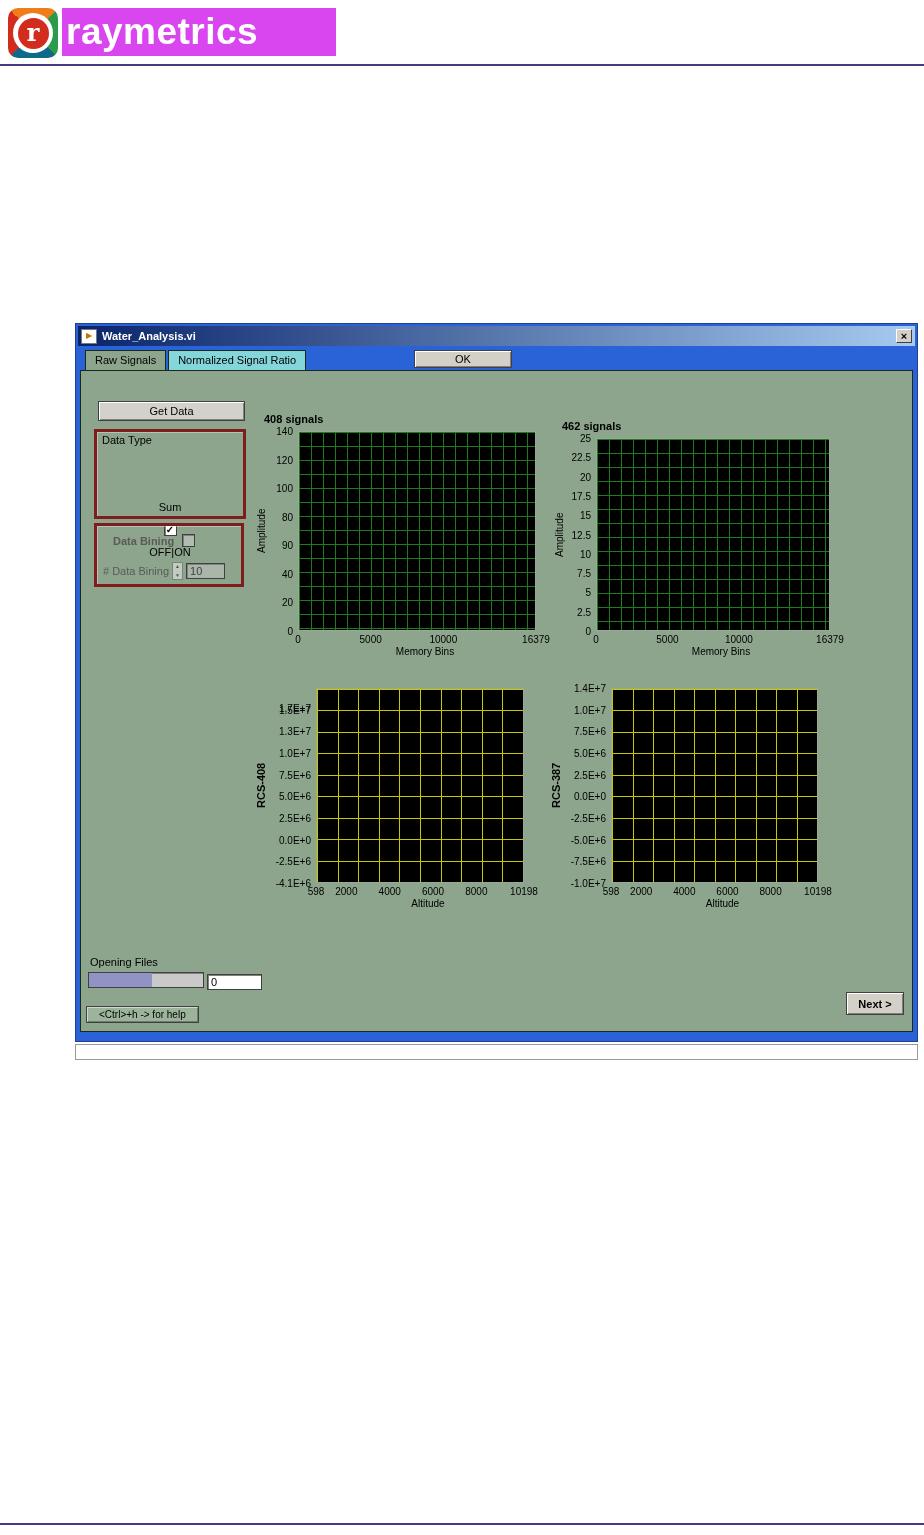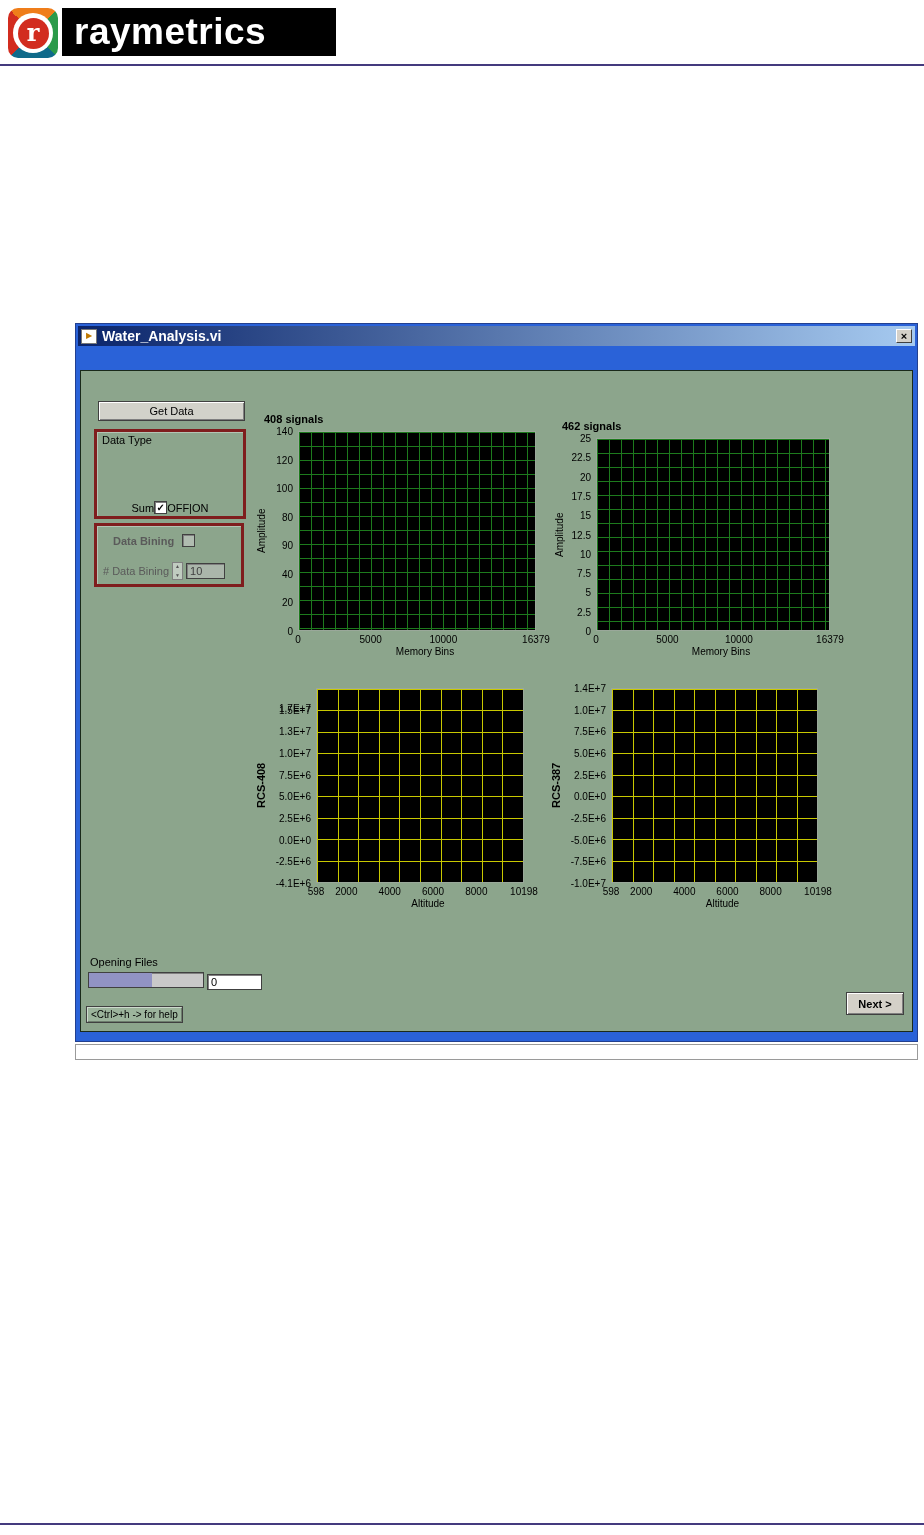--- a/index.html
+++ b/index.html
@@ -6,34 +6,34 @@
   body{font-family:"Liberation Sans",sans-serif;background:#fff;}
   #page{position:relative;width:924px;height:1535px;background:#fff;overflow:hidden;}
 
   
   #logo{position:absolute;left:8px;top:8px;width:50px;height:50px;border-radius:10px;
         background:conic-gradient(from -45deg,#ef7d1a 0 25%,#2b9a4a 25% 50%,#0f6a8a 50% 75%,#d22c1f 75% 100%);
         display:flex;align-items:center;justify-content:center;}
   #logo .ring{width:40px;height:40px;border-radius:50%;background:#fff;display:flex;align-items:center;justify-content:center;}
   #logo .core{width:31px;height:31px;border-radius:50%;background:#d22c1f;color:#fff;font-weight:bold;
         font-size:24px;line-height:29px;text-align:center;font-family:"DejaVu Serif",serif;}
-  #banner{position:absolute;left:62px;top:8px;width:274px;height:48px;background:#000000;color:#fff;
-        display:flex;align-items:center;padding-left:12px;box-sizing:border-box;}
+  #banner{position:absolute;left:62px;top:8px;width:274px;height:48px;background:#d946ef;color:#fff;
+        display:flex;align-items:center;padding-left:4px;box-sizing:border-box;}
   #banner span{font-size:37px;font-weight:bold;letter-spacing:0.5px;}
   #header-rule{position:absolute;left:0;top:64px;width:924px;height:2px;background:#443a7e;}
   #footer-rule{position:absolute;left:0;top:1523px;width:924px;height:2px;background:#443a7e;}
 
   
   #vi-window{position:absolute;left:75px;top:323px;width:843px;height:719px;
         background:var(--content-blue,#2a62d8);border:1px solid #23408f;box-sizing:border-box;}
   .titlebar{position:absolute;left:2px;top:2px;right:2px;height:20px;
         background:linear-gradient(to right,#0a246a,#a6caf0);display:flex;align-items:center;padding:0 3px;box-sizing:border-box;}
   .vi-icon{width:14px;height:13px;background:#fff;border:1px solid #777;font-size:8px;line-height:12px;
         text-align:center;color:#c07800;flex:0 0 auto;}
-  .title-text{color:#fff;font-weight:bold;font-size:14px;margin-left:5px;white-space:nowrap;}
+  .title-text{color:#fff;font-weight:bold;font-size:11px;margin-left:5px;white-space:nowrap;}
   .close-btn{margin-left:auto;width:16px;height:14px;background:#d4d0c8;border:1px solid;
         border-color:#fff #404040 #404040 #fff;font-size:11px;line-height:10px;font-weight:bold;color:#000;
         padding:0;font-family:inherit;cursor:default;}
 
   .tabrow{position:absolute;left:2px;right:2px;top:22px;height:24px;}
   .tabs{position:absolute;left:7px;bottom:0;display:flex;align-items:flex-end;gap:2px;}
   .tab{height:19px;line-height:19px;padding:0 9px;font-size:11px;color:#000;
         border:1px solid #1a2a1a;border-bottom:none;white-space:nowrap;cursor:default;}
   .tab.active{background:var(--panel-green,#8ca58c);}
   .tab.inactive{background:var(--tab-inactive,#85d6da);}
@@ -52,21 +52,21 @@
   .datatype{left:13px;top:58px;width:152px;height:90px;}
   .group-label{position:absolute;left:5px;top:2px;font-size:11px;color:#000;}
   .listbox{position:absolute;left:7px;top:18px;width:136px;height:46px;background:#fff;
         border:1px solid #404040;box-shadow:inset 1px 1px 0 #808080;box-sizing:border-box;}
   .list-item{height:15px;line-height:15px;font-size:10px;padding:0 13px 0 3px;white-space:nowrap;overflow:hidden;color:#000;}
   .list-item.selected{background:var(--selection-navy,#000080);color:#fff;}
   .scrollbar{position:absolute;right:0;top:0;bottom:0;width:11px;background:#c6c6be;border-left:1px solid #808080;}
   .sb-btn{position:absolute;left:0;width:10px;height:10px;background:#d4d0c8;border:1px solid #808080;
         font-size:6px;text-align:center;line-height:8px;color:#333;box-sizing:border-box;}
   .sb-btn.up{top:0;} .sb-btn.down{bottom:0;}
-  .sum-row{position:absolute;left:0;right:0;top:69px;display:flex;justify-content:center;align-items:center;gap:0;font-size:11px;}
+  .sum-row{position:absolute;left:0;right:0;top:69px;display:flex;justify-content:center;align-items:center;gap:10px;font-size:11px;flex-direction:column;}
   .checkbox{display:inline-block;width:11px;height:11px;background:#fff;border:1px solid #404040;
         box-shadow:inset 1px 1px 0 #808080;font-size:10px;line-height:11px;text-align:center;font-weight:bold;color:#000;box-sizing:content-box;}
   .checkbox.disabled{background:#b0bcb0;}
 
   .binning{left:13px;top:152px;width:150px;height:64px;}
   .bin-row1{position:absolute;left:16px;top:8px;display:flex;gap:8px;align-items:center;
         font-size:11px;color:#5a5a5a;font-weight:bold;}
   .bin-row2{position:absolute;left:6px;top:36px;display:flex;gap:3px;align-items:center;font-size:11px;color:#5a5a5a;}
   .spinner{display:inline-flex;flex-direction:column;width:9px;height:16px;background:#c0ccc0;
         border:1px solid #808080;font-size:5px;line-height:7px;text-align:center;color:#555;justify-content:space-between;}
@@ -96,21 +96,21 @@
 
   
   .footer-label{position:absolute;left:9px;top:585px;font-size:11px;color:#000;}
   .progress{position:absolute;left:7px;top:601px;width:114px;height:14px;background:#c9c9c9;
         border:1px solid #404040;box-shadow:inset 1px 1px 0 #808080;box-sizing:content-box;}
   .progress .fill{height:100%;background:#9193c4;width:0;}
   .count-box{position:absolute;left:126px;top:603px;width:50px;height:14px;background:#fff;border:1px solid #404040;
         box-shadow:inset 1px 1px 0 #808080;font-size:11px;line-height:14px;padding-left:3px;color:#000;}
   .help-btn{position:absolute;left:5px;top:635px;height:17px;font-size:10px;background:#9cb49c;
         border:1px solid #404040;box-shadow:inset 1px 1px 0 rgba(255,255,255,.5),inset -1px -1px 0 rgba(0,0,0,.3);
-        padding:0 4px;font-family:inherit;cursor:default;}
+        padding:0 12px;font-family:inherit;cursor:default;}
   .next-btn{position:absolute;left:765px;top:621px;width:58px;height:23px;background:#d4d0c8;
         border:1px solid #404040;box-shadow:inset 1px 1px 0 #fff,inset -1px -1px 0 #808080;
         font-size:11px;font-weight:bold;font-family:inherit;padding:0;cursor:default;}
 
   #caption-strip{position:absolute;left:75px;top:1044px;width:843px;height:16px;background:#fff;
         border:1px solid #9a9a9a;box-sizing:border-box;}
 </style>
 </head>
 <body>
 
@@ -126,20 +126,27 @@
   </div>
   <div id="header-rule"></div>
 
   <div id="vi-window">
     <div class="titlebar">
       <span class="vi-icon">▶</span>
       <span class="title-text">Water_Analysis.vi</span>
       <button class="close-btn">×</button>
     </div>
 
+    <div class="tabrow">
+      <div class="tabs">
+        <div class="tab active">Raw Signals</div>
+        <div class="tab inactive">Normalized Signal Ratio</div>
+      </div>
+      <button class="ok-btn">OK</button>
+    </div>
 
     <div class="panel">
 
       <button class="get-data">Get Data</button>
 
       <div class="group datatype">
         <div class="group-label">Data Type</div>
         <div class="sum-row">
           <span>Sum</span>
           <span class="checkbox checked">✓</span>

